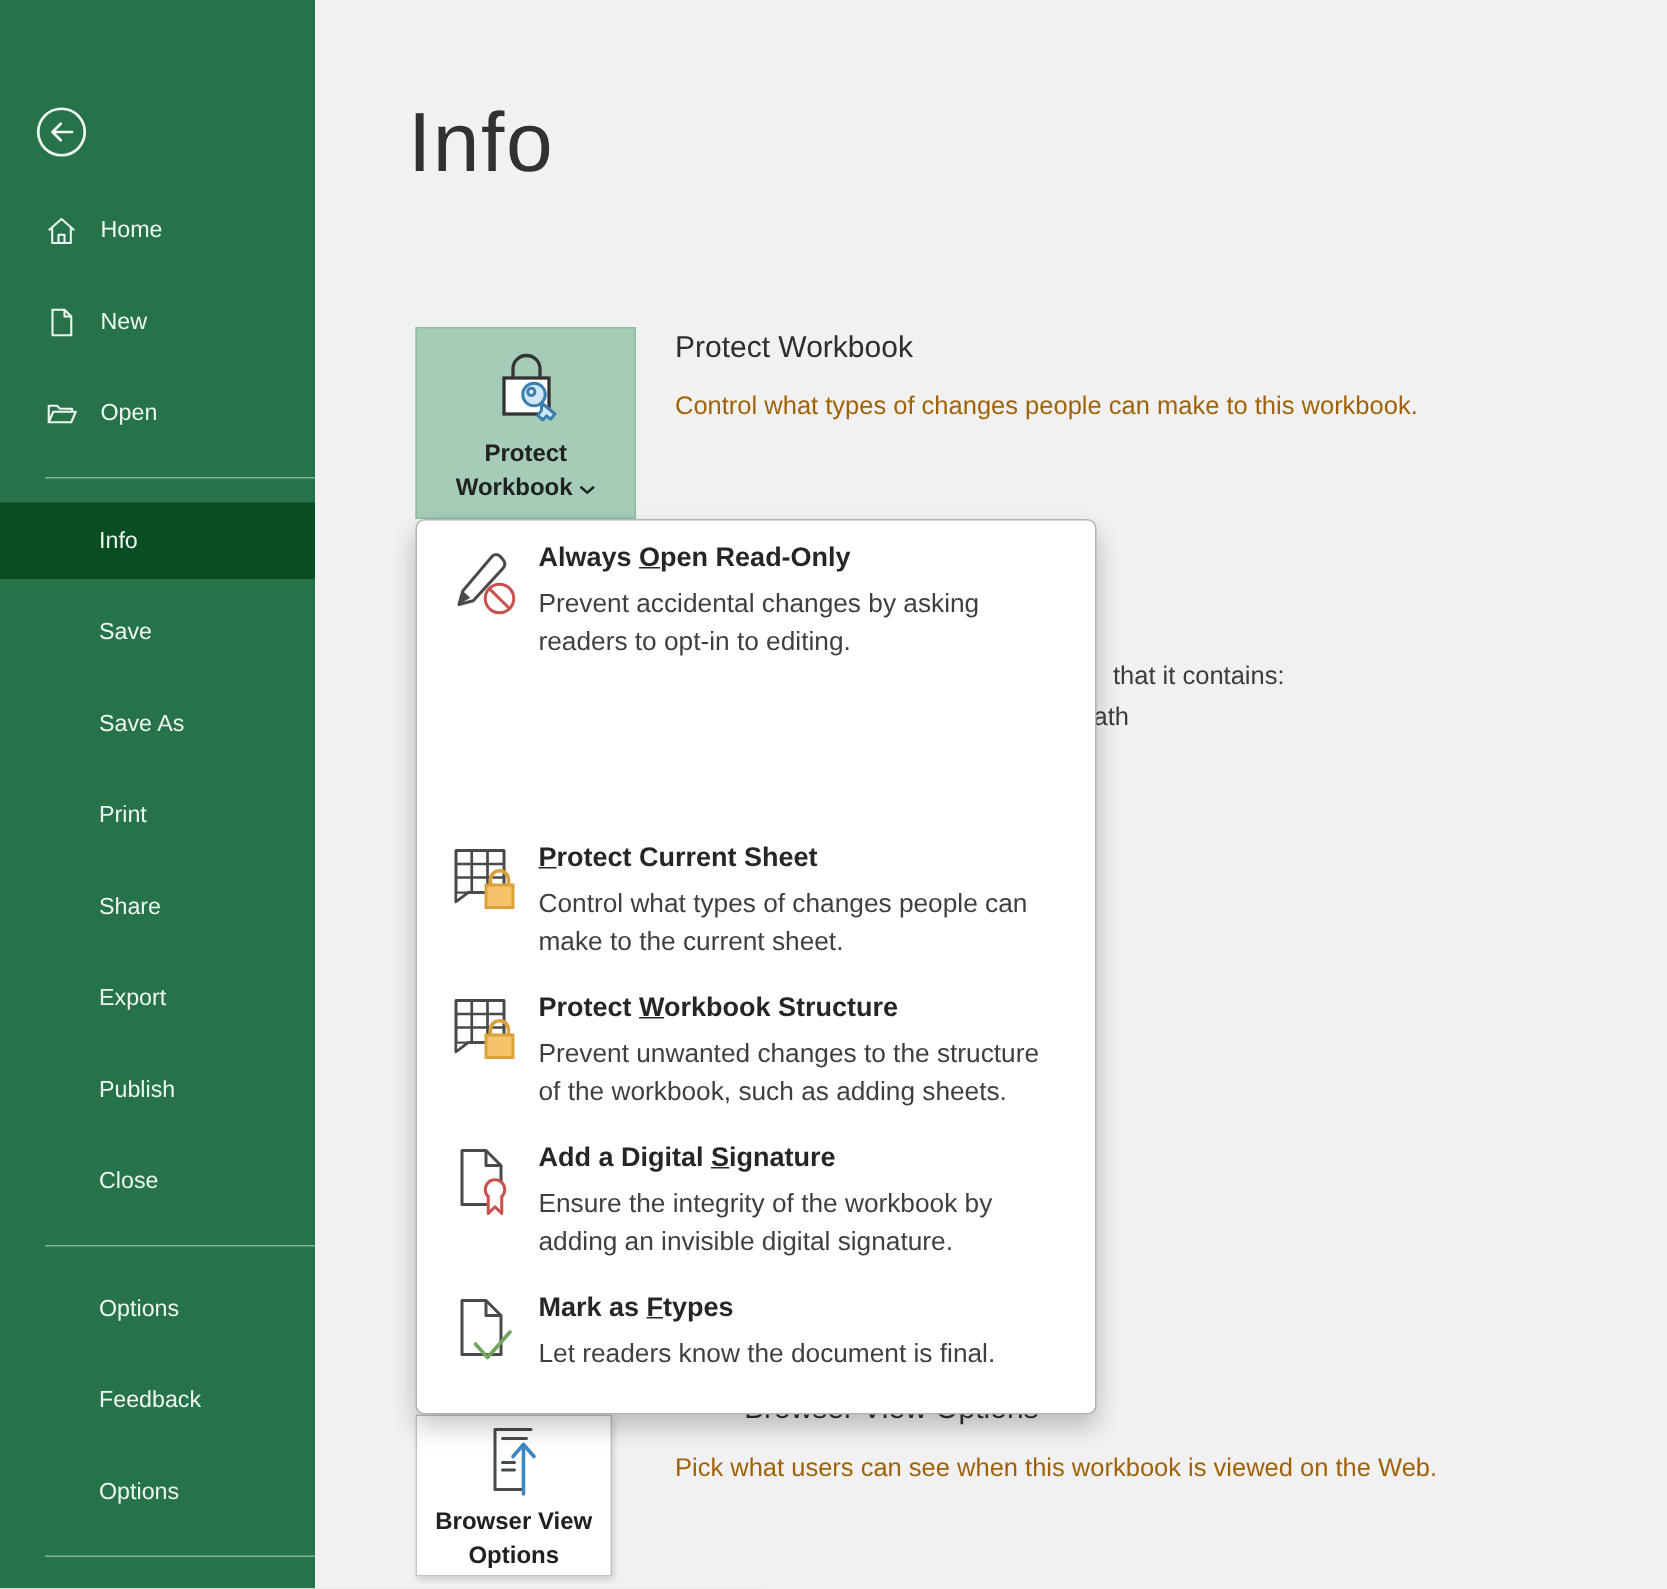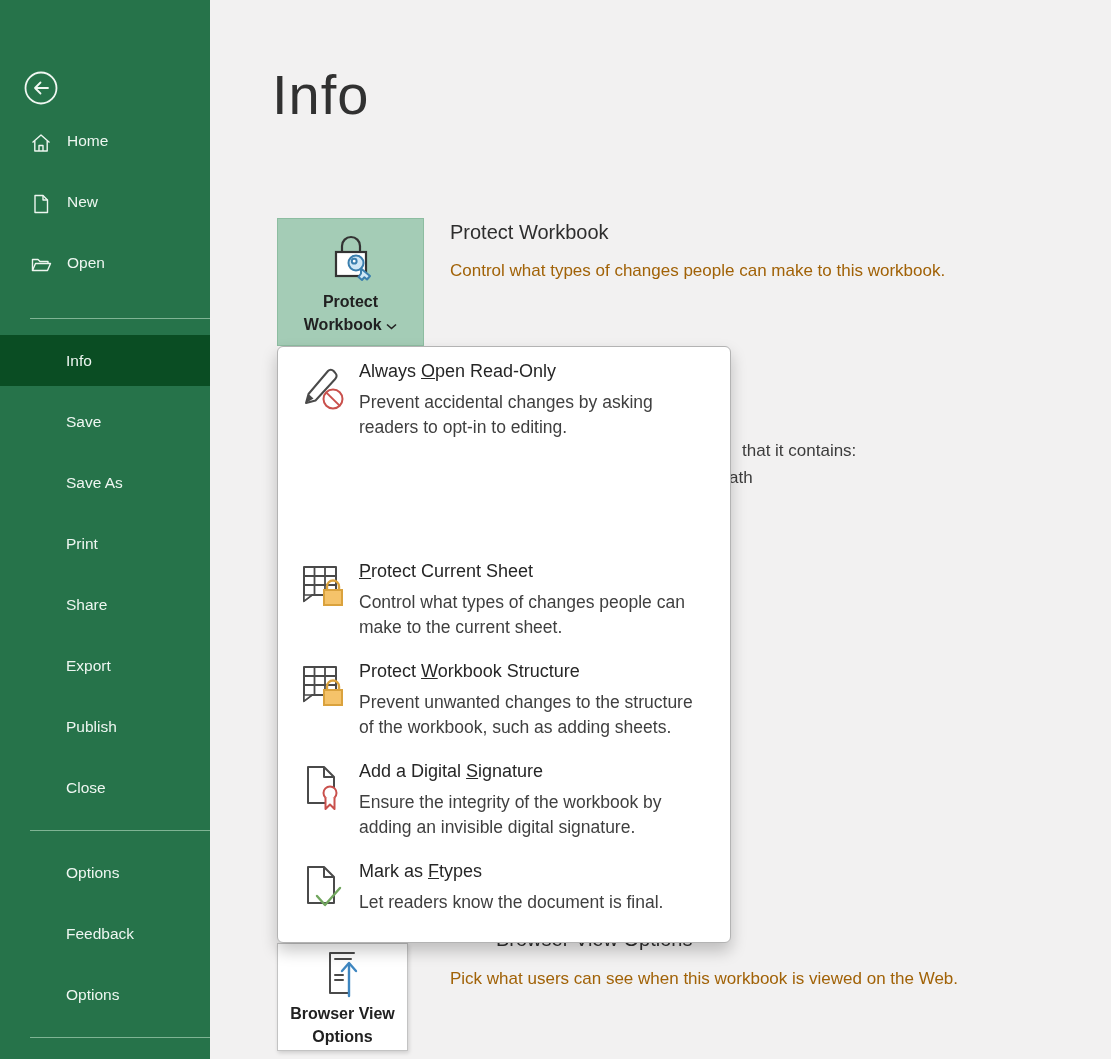--- a/index.html
+++ b/index.html
@@ -2,21 +2,21 @@
 <html><head>
 <meta charset="utf-8">
 <style>
   html,body{margin:0;padding:0;background:#e8e8e8;}
   .app{position:relative;width:1111px;height:1059px;background:#f2f1f1;overflow:hidden;
        font-family:"Liberation Sans",sans-serif;color:#2b2b2b;}
 
   
   .sidebar{position:absolute;left:0;top:0;width:210px;height:1059px;background:#26734a;}
   .back-btn{position:absolute;left:23px;top:70px;width:36px;height:36px;cursor:pointer;}
-  .side-top-item{position:absolute;left:0;width:244px;height:44px;display:flex;
+  .side-top-item{position:absolute;left:0;width:244px;height:44px;display:flex;align-items:center;
        padding-left:30px;box-sizing:border-box;color:#edf6f0;font-size:15.5px;cursor:pointer;}
   .side-top-item .ic{width:22px;height:22px;margin-right:15px;flex:0 0 auto;}
   .side-divider{position:absolute;left:30px;width:180px;height:1px;background:#7fb494;}
   .side-nav-item{position:absolute;left:0;width:210px;height:51px;line-height:51px;
        padding-left:66px;box-sizing:border-box;color:#eef6f1;font-size:15.5px;cursor:pointer;}
   .side-nav-item.selected{background:#0a4d23;}
 
   
   .page-title{position:absolute;left:272px;top:62px;font-size:56px;font-weight:200;
        color:#313131;letter-spacing:1px;}
@@ -30,21 +30,21 @@
   .btn-label{font-size:16px;font-weight:600;color:#212121;line-height:23px;}
 
   .fragment{position:absolute;font-size:17px;color:#3c3c3c;z-index:1;white-space:nowrap;}
 
   
   .menu{position:absolute;left:277px;top:346px;width:454px;height:597px;background:#ffffff;
        border:1px solid #b3b3b3;border-radius:6px;box-shadow:0 8px 16px rgba(0,0,0,0.22);
        box-sizing:border-box;z-index:5;}
   .menu-item{position:absolute;left:20px;right:12px;height:96px;cursor:pointer;}
   .mi-icon{position:absolute;left:2px;top:4px;width:46px;height:50px;}
-  .mi-title{position:absolute;left:61px;top:2px;font-size:18px;font-weight:400;color:#262626;text-align:right;}
+  .mi-title{position:absolute;left:61px;top:2px;font-size:18px;font-weight:700;color:#262626;text-align:right;}
   .mi-title .accel{text-decoration:underline;}
   .mi-desc{position:absolute;left:61px;top:31px;width:348px;font-size:17.5px;
        line-height:25px;color:#3f3f3f;}
 
   
   .browser-btn{position:absolute;left:277px;top:943px;width:131px;height:108px;background:#ffffff;
        border:1px solid #c3c3c3;box-shadow:1px 2px 4px rgba(0,0,0,0.15);box-sizing:border-box;
        text-align:center;cursor:pointer;z-index:1;}
   .browser-btn .big-ic{margin-top:4px;}
   .under-menu{z-index:0;margin-left:46px;}

